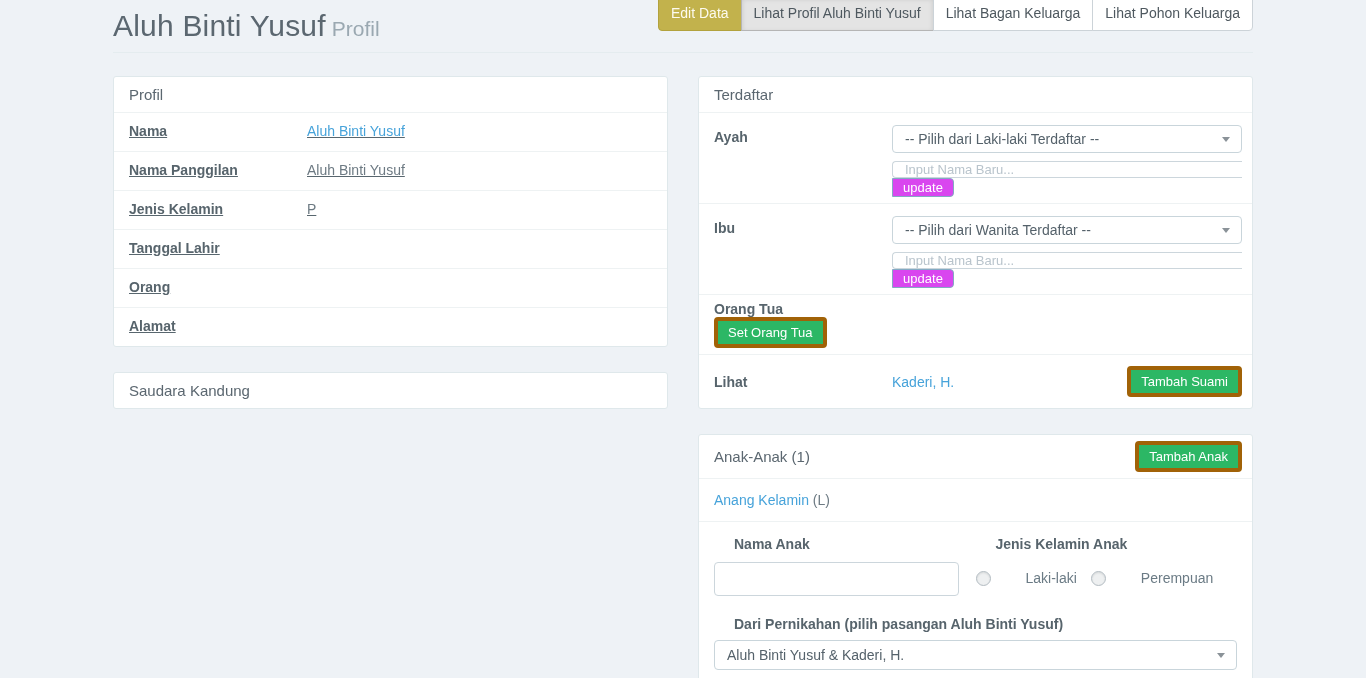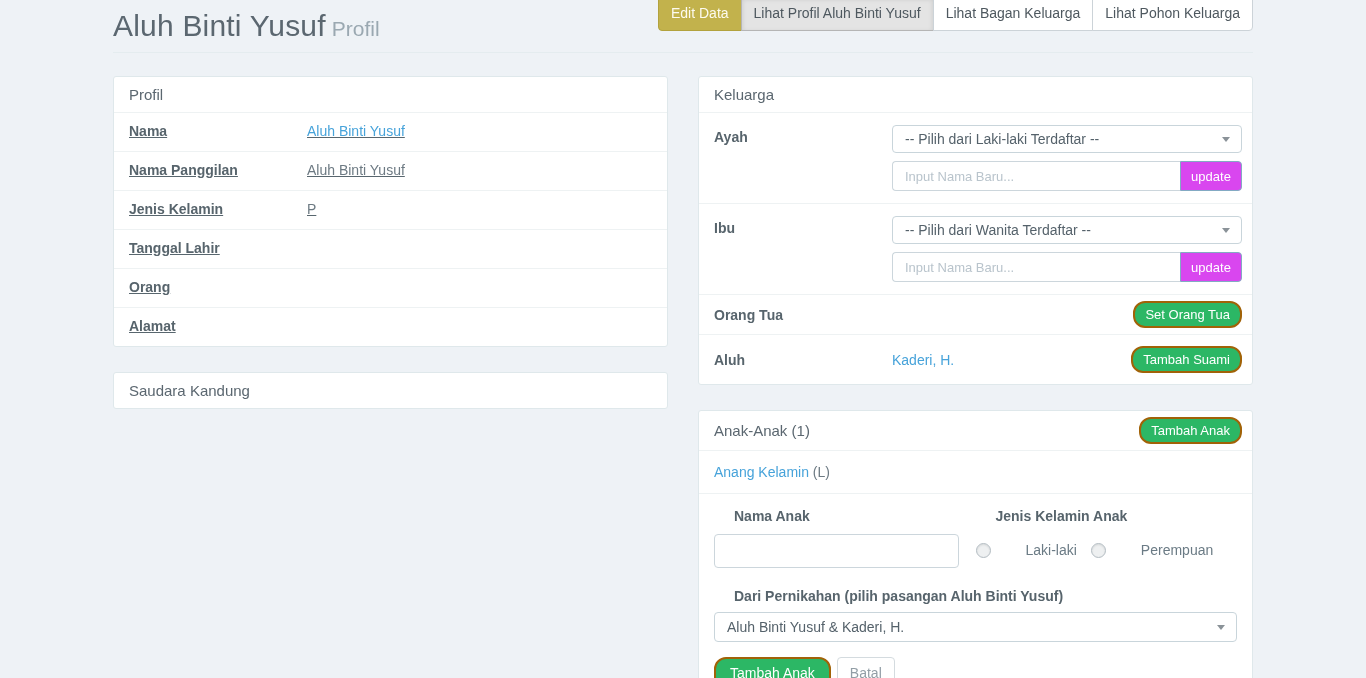--- a/index.html
+++ b/index.html
@@ -41,42 +41,42 @@
   
   .trow { display:flex; align-items:flex-start; padding:10px 15px; border-top:1px solid #eef2f3; min-height:39px;text-decoration:underline; }
   .tlabel { width:178px; flex:none; font-weight:bold; color:#57646c; font-size:14px; }
   .tvalue { font-size:14px; color:#6d7a83; }
   a.link { color:#47a3da; text-decoration:none; cursor:pointer; }
 
   
   .krow { display:flex; align-items:flex-start; padding:12px 10px 12px 15px; border-top:1px solid #eef2f3; }
   .klabel { width:178px; flex:none; font-weight:bold; font-size:14px; color:#57646c; padding-top:4px; }
   .kcontrols { flex:1; min-width:0; }
-  .krow.simple { align-items:center; padding:6px 10px 6px 15px; min-height:37px; }
+  .krow.simple { align-items:flex-start; padding:6px 10px 6px 15px; min-height:37px;flex-direction:column; }
   .krow.suami { align-items:center; padding:11px 10px 11px 15px; }
   .kvalue { flex:1; font-size:14px; }
   .spacer { flex:1; }
 
   .fselect { position:relative; height:28px; line-height:26px; border:1px solid #c9d5db; border-radius:4px;
              background:#fff; padding:0 30px 0 12px; font-size:14px; color:#55626b; cursor:pointer;
              white-space:nowrap; overflow:hidden; }
   .fselect .caret { position:absolute; right:11px; top:11px; width:0; height:0;
                     border-left:4px solid transparent; border-right:4px solid transparent; border-top:5px solid #8a9298; }
   .fselect.tall { height:30px; line-height:28px; }
   .fselect.tall .caret { top:12px; }
 
-  .input-group { display:flex; margin-top:8px; height:30px; }
+  .input-group { display:flex; margin-top:8px; height:30px;flex-direction:column; }
   .input-group input { flex:1; min-width:0; border:1px solid #ccd6dc; border-right:none; border-radius:4px 0 0 4px;
                        padding:0 12px; font-size:13px; color:#55626b; outline:none; font-family:inherit; }
   input::placeholder { color:#b9c4cc; }
   .btn-update { width:62px; flex:none; background:#d946ef; border:1px solid #83aac3; color:#fff;
                 font-size:13px; border-radius:0 4px 4px 0; cursor:pointer; font-family:inherit; }
 
-  .btn-green { background:#2cb765; border:2px solid #a16207; color:#fff; font-size:13px;
-               padding:4px 10px; border-radius:12px; cursor:pointer; font-family:inherit; white-space:nowrap; }
+  .btn-green { background:#2cb765; border:4px solid #a16207; color:#fff; font-size:13px;
+               padding:4px 10px; border-radius:4px; cursor:pointer; font-family:inherit; white-space:nowrap; }
   .btn-green.lg { font-size:14px; padding:6px 14px; }
   .btn-default { background:#fff; border:1px solid #d4dbdf; color:#929ea6; font-size:14px;
                  padding:6px 12px; border-radius:4px; cursor:pointer; font-family:inherit; }
 
   
   .child-row { padding:13px 15px; border-top:1px solid #eef2f3; font-size:14px; }
   .child-suffix { color:#6d7a83; }
   .child-form { border-top:1px solid #eef2f3; padding:14px 15px 20px; }
   .form-cols { display:flex; }
   .fcol { width:50%; flex:none; }
@@ -141,21 +141,21 @@
 
       <div class="panel">
         <div class="panel-heading">Saudara Kandung</div>
       </div>
 
     </div>
 
     <div class="col">
 
       <div class="panel">
-        <div class="panel-heading">Keluarga</div>
+        <div class="panel-heading">Terdaftar</div>
 
         <div class="krow">
           <div class="klabel">Ayah</div>
           <div class="kcontrols">
             <div class="fselect">
               <span>-- Pilih dari Laki-laki Terdaftar --</span>
               <span class="caret"></span>
             </div>
             <div class="input-group">
               <input type="text" placeholder="Input Nama Baru..." style="">
@@ -178,21 +178,21 @@
           </div>
         </div>
 
         <div class="krow simple">
           <div class="klabel" style="padding-top:0;">Orang Tua</div>
           <div class="spacer"></div>
           <button class="btn-green">Set Orang Tua</button>
         </div>
 
         <div class="krow suami">
-          <div class="klabel" style="padding-top:0;">Aluh</div>
+          <div class="klabel" style="padding-top:0;">Lihat</div>
           <div class="kvalue">
             <a class="link">Kaderi, H.</a>
           </div>
           <button class="btn-green">Tambah Suami</button>
         </div>
       </div>
 
       <div class="panel" style="margin-bottom:0;">
         <div class="panel-heading-flex">
           <span class="ph-title">Anak-Anak (1)</span>

